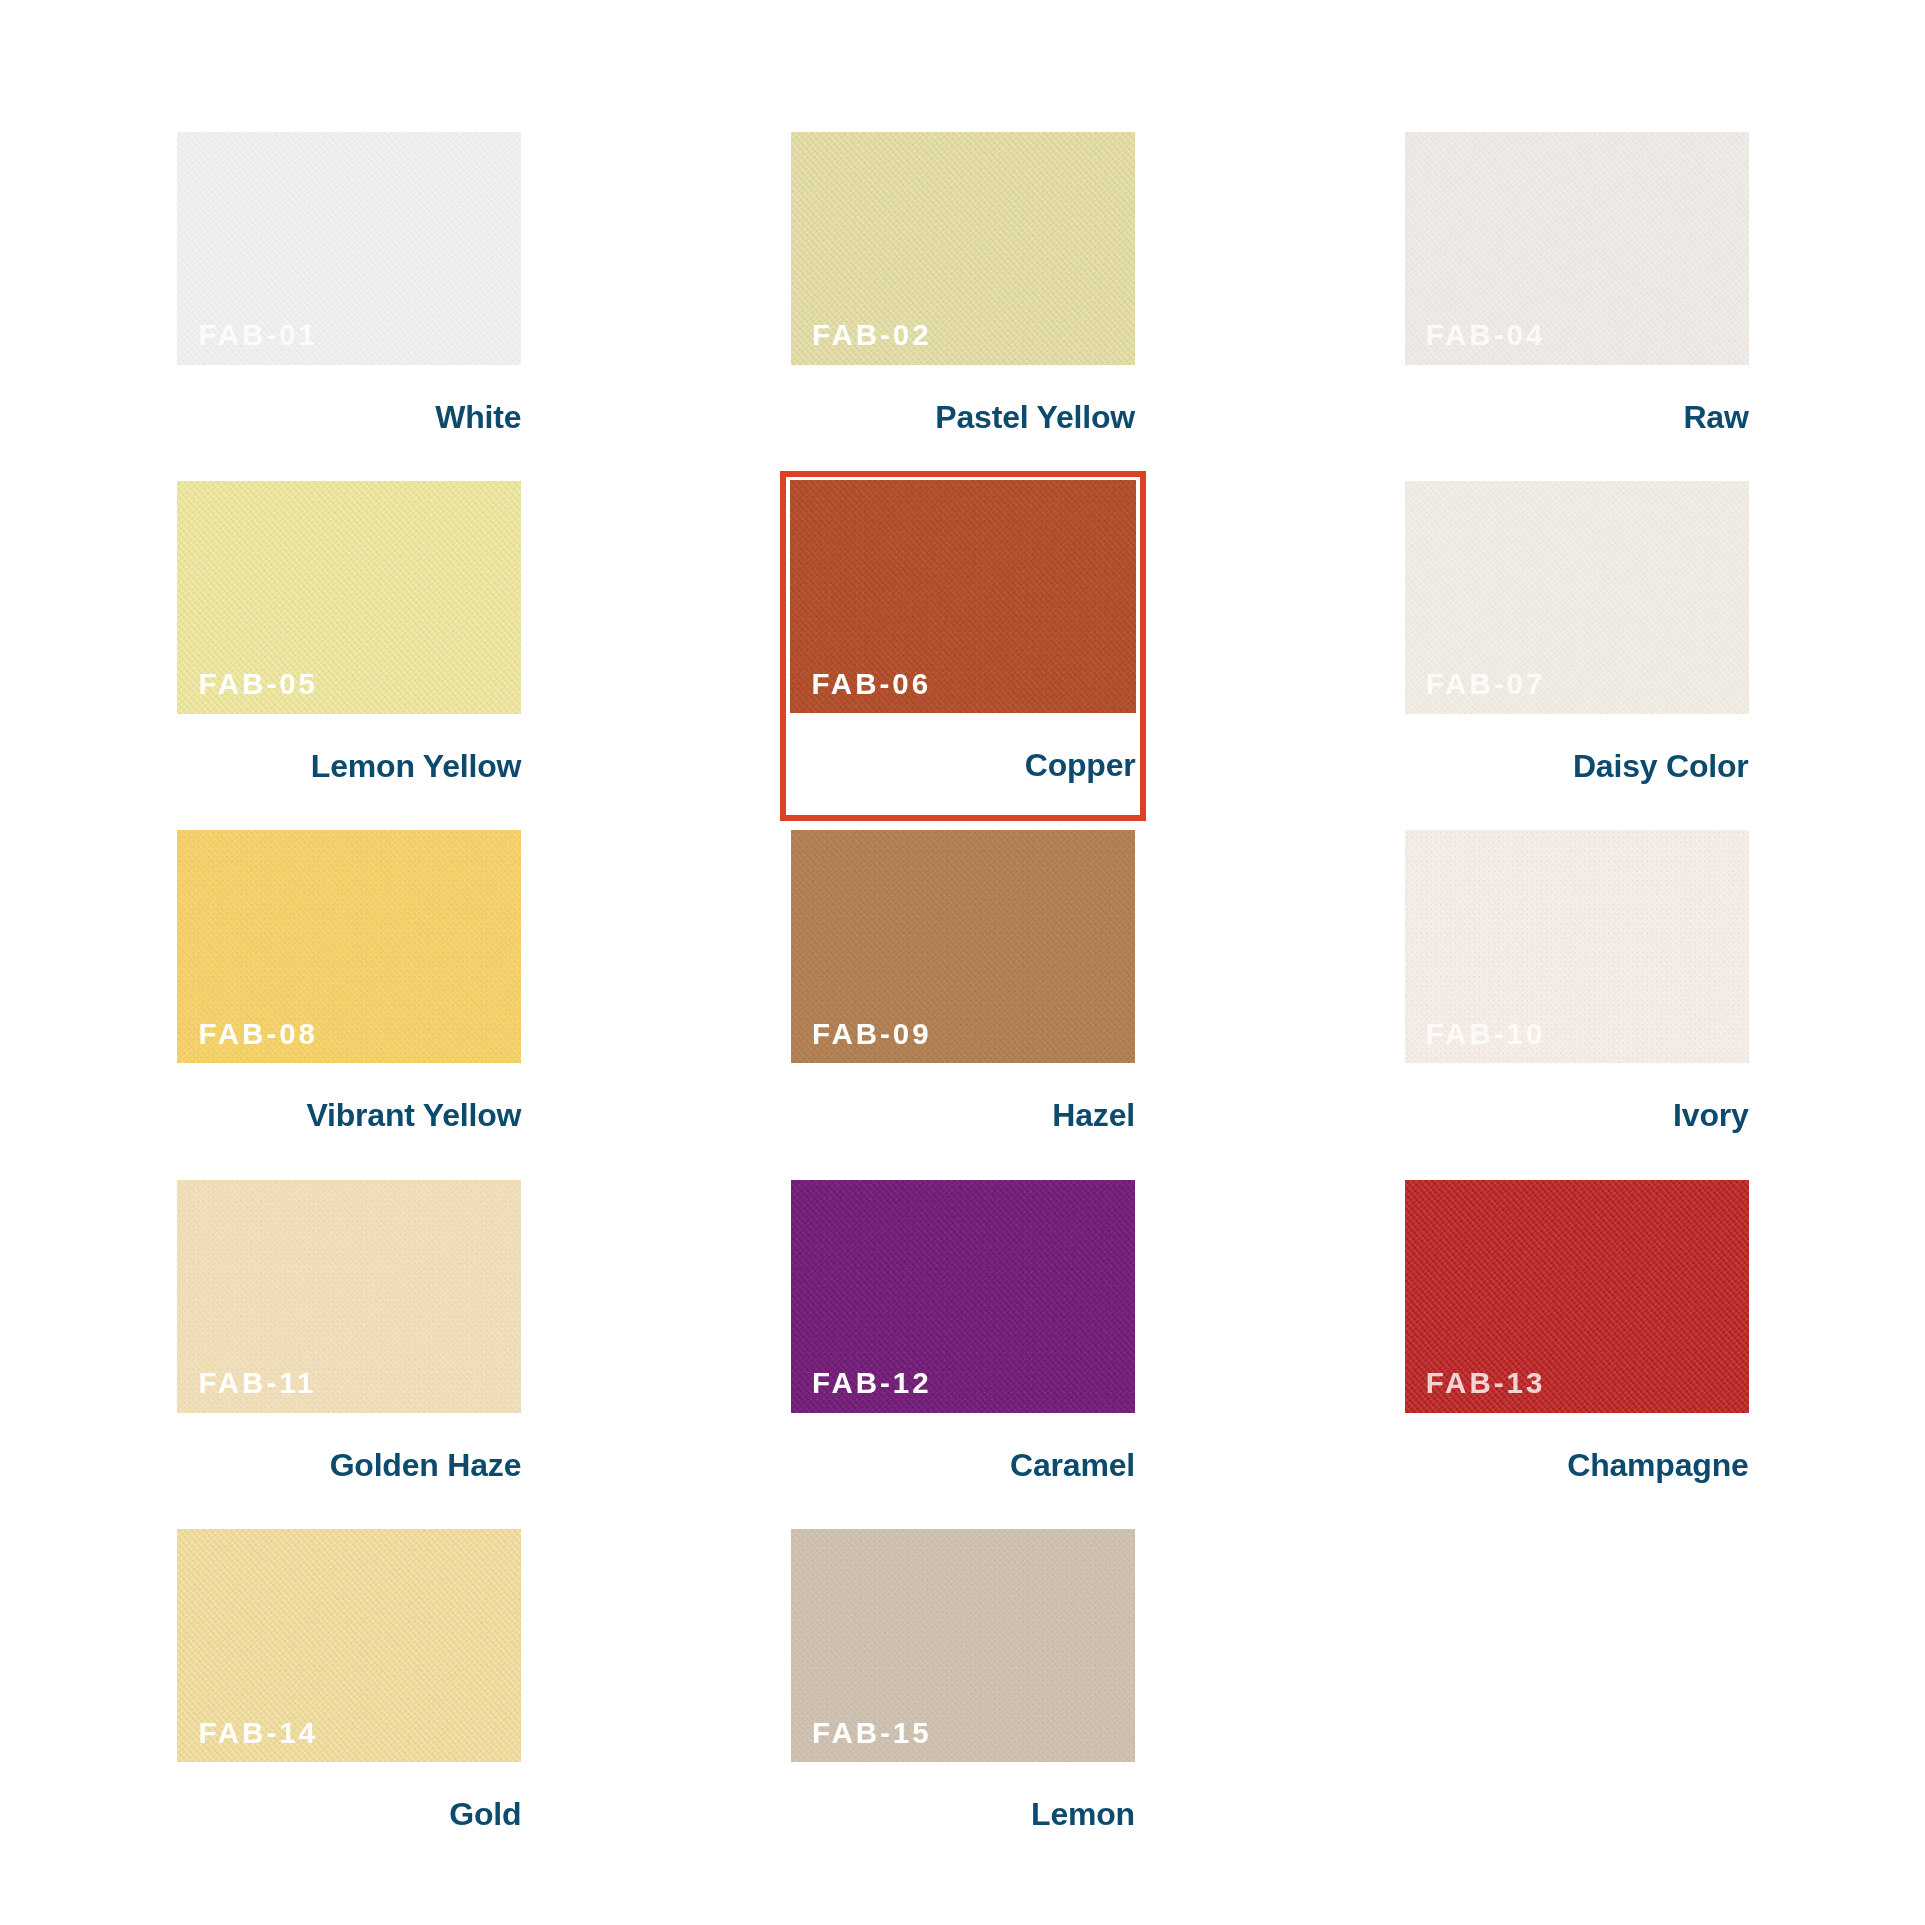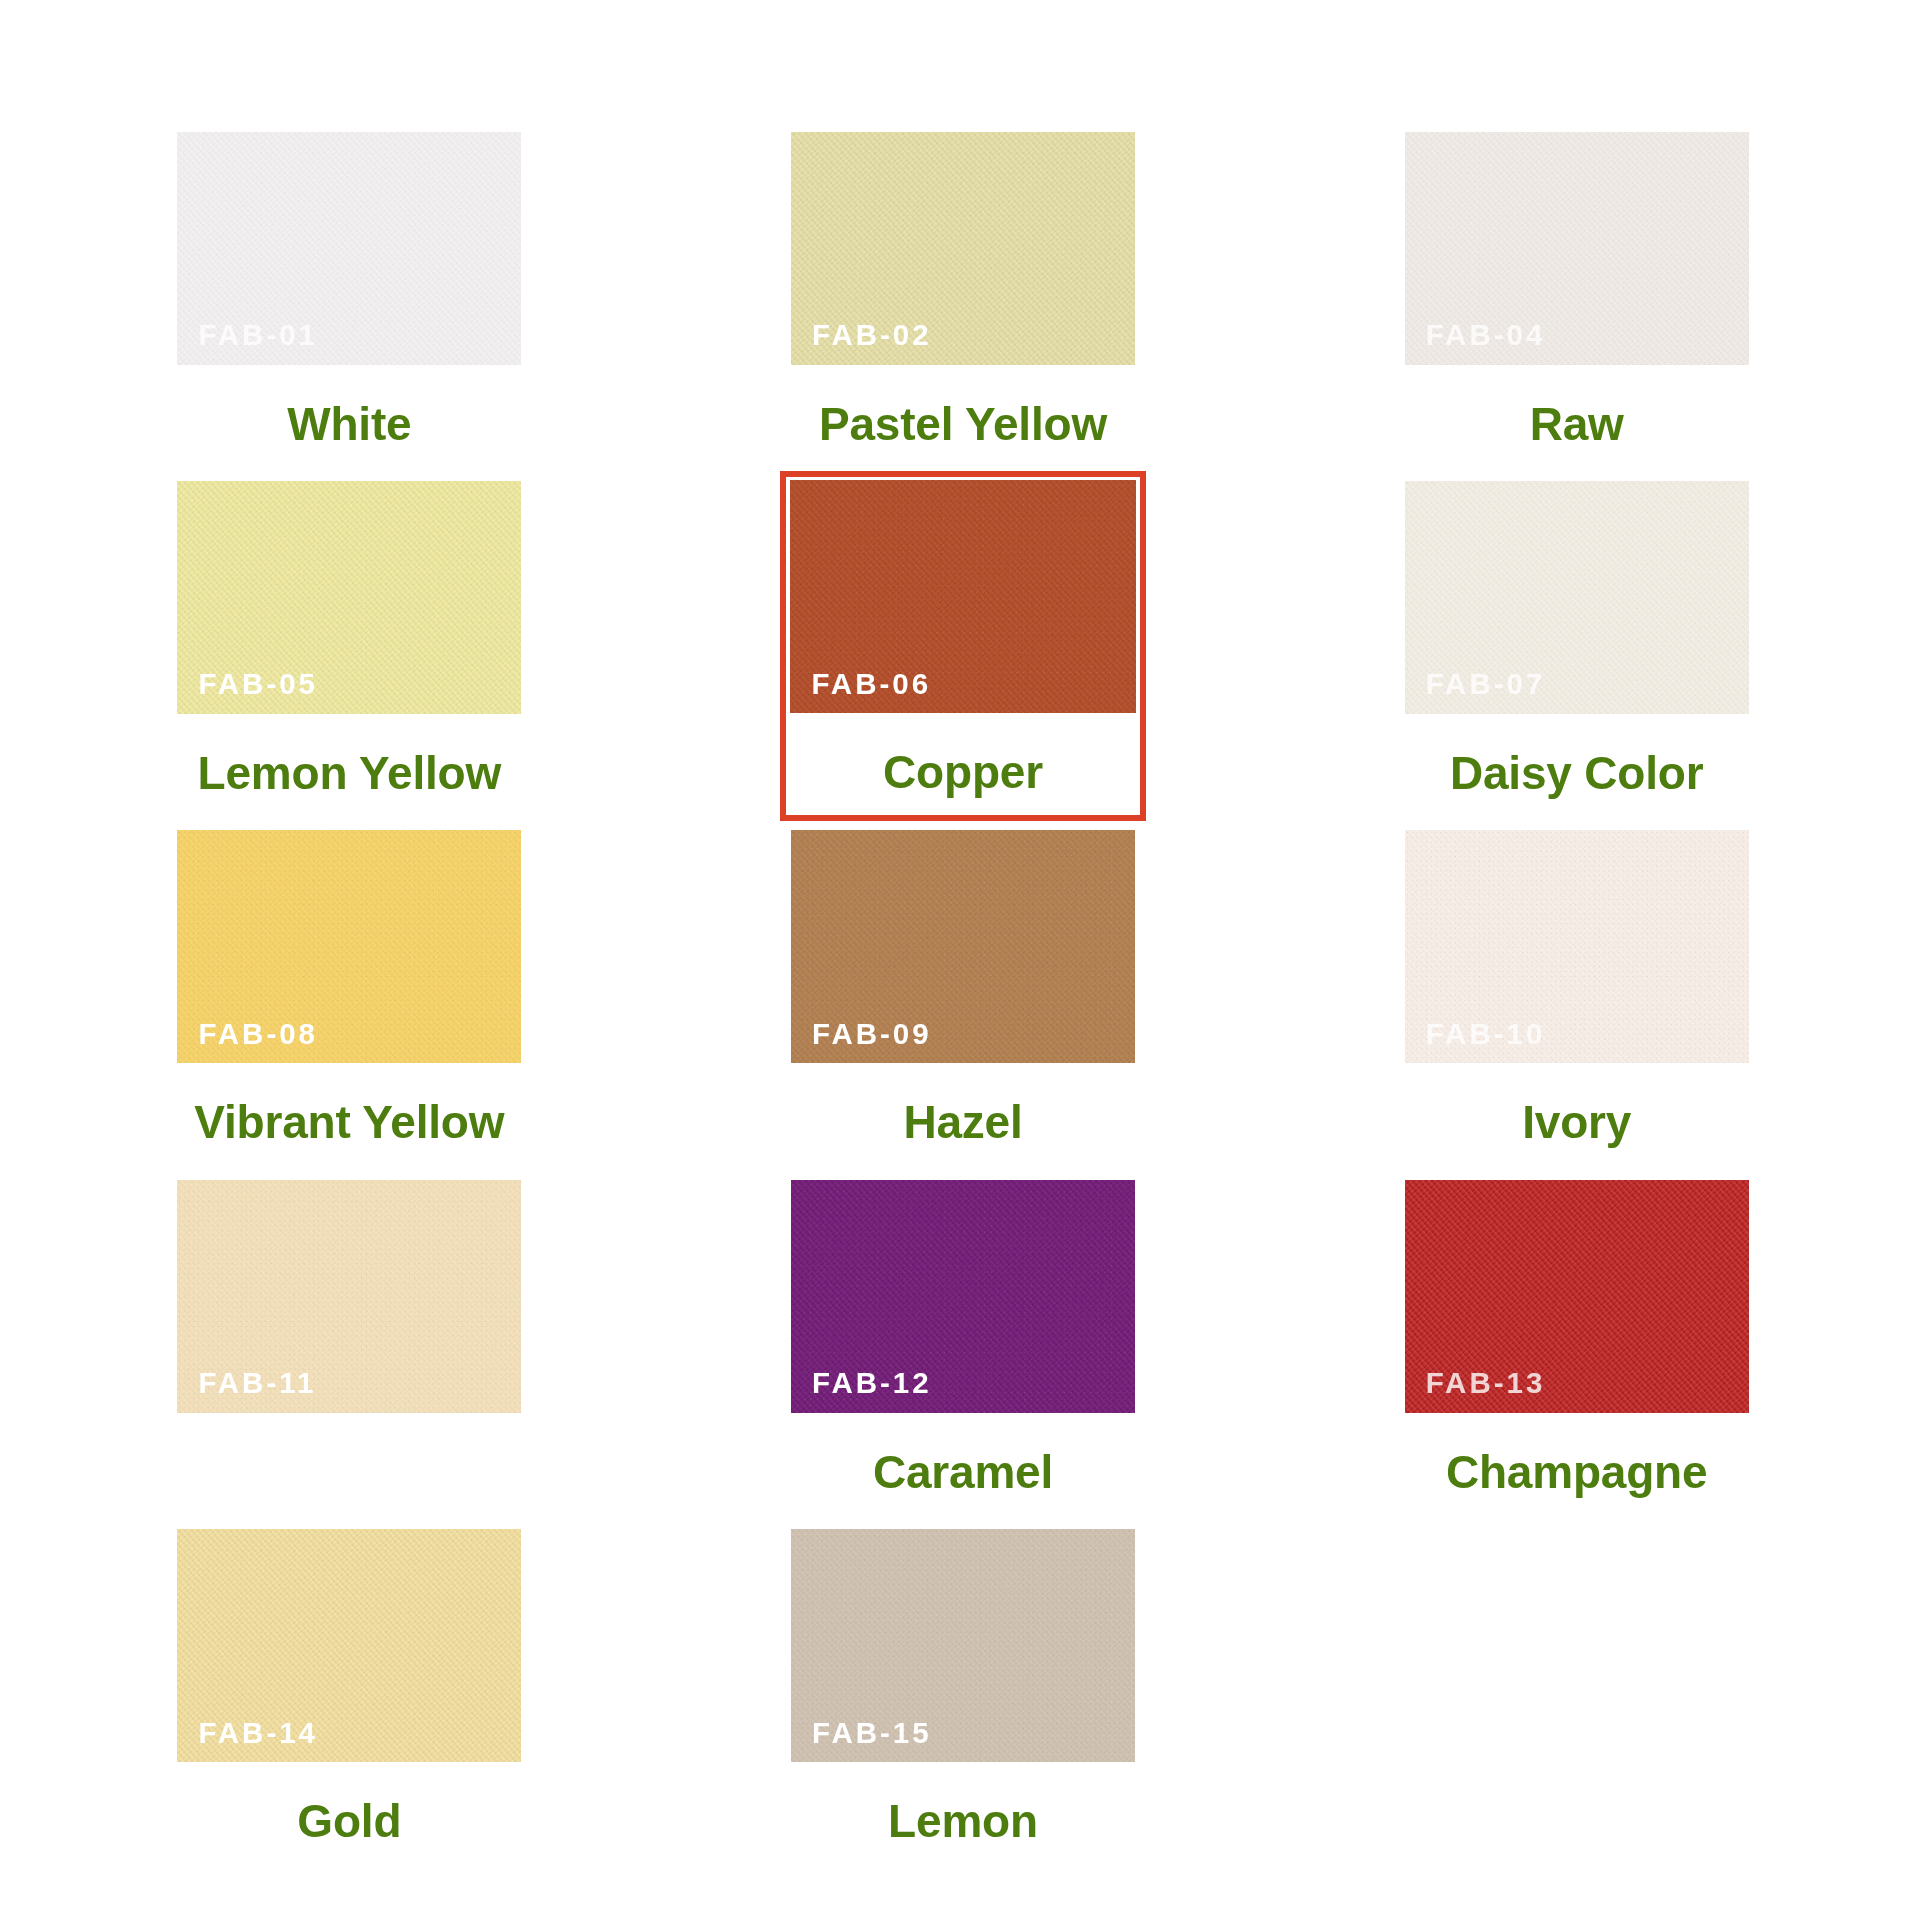--- a/index.html
+++ b/index.html
@@ -95,24 +95,24 @@
     font-weight: bold;
     letter-spacing: 3px;
     line-height: 1;
     z-index: 3;
     white-space: nowrap;
   }
 
   .swatch-name {
     display: block;
     width: 100%;
-    text-align: center;
-    color: #4d7c0f;
+    text-align: right;
+    color: #0c4a6e;
     font-family: "Liberation Sans", sans-serif;
-    font-size: 46px;
+    font-size: 32px;
     font-weight: bold;
     line-height: 1;
     padding-top: 36px;
     letter-spacing: -0.2px;
     white-space: nowrap;
   }
 </style>
 </head>
 <body>
 
@@ -189,20 +189,21 @@
           <span class="chip-code" style="opacity: 0.8;">FAB-10</span>
         </div>
         <span class="swatch-name">Ivory</span>
       </div>
       <div class="swatch-cell">
         <div class="swatch-chip" style="background-color: rgb(242, 223, 185);">
           <div class="chip-texture" style="opacity: 0.22;"></div>
           <div class="chip-noise" style="opacity: 0.62;"></div>
           <span class="chip-code">FAB-11</span>
         </div>
+        <span class="swatch-name">Golden Haze</span>
       </div>
       <div class="swatch-cell">
         <div class="swatch-chip" style="background-color: #701a75;">
           <div class="chip-texture" style="opacity: 0.22;"></div>
           <div class="chip-noise" style="opacity: 0.62;"></div>
           <span class="chip-code">FAB-12</span>
         </div>
         <span class="swatch-name">Caramel</span>
       </div>
       <div class="swatch-cell">

